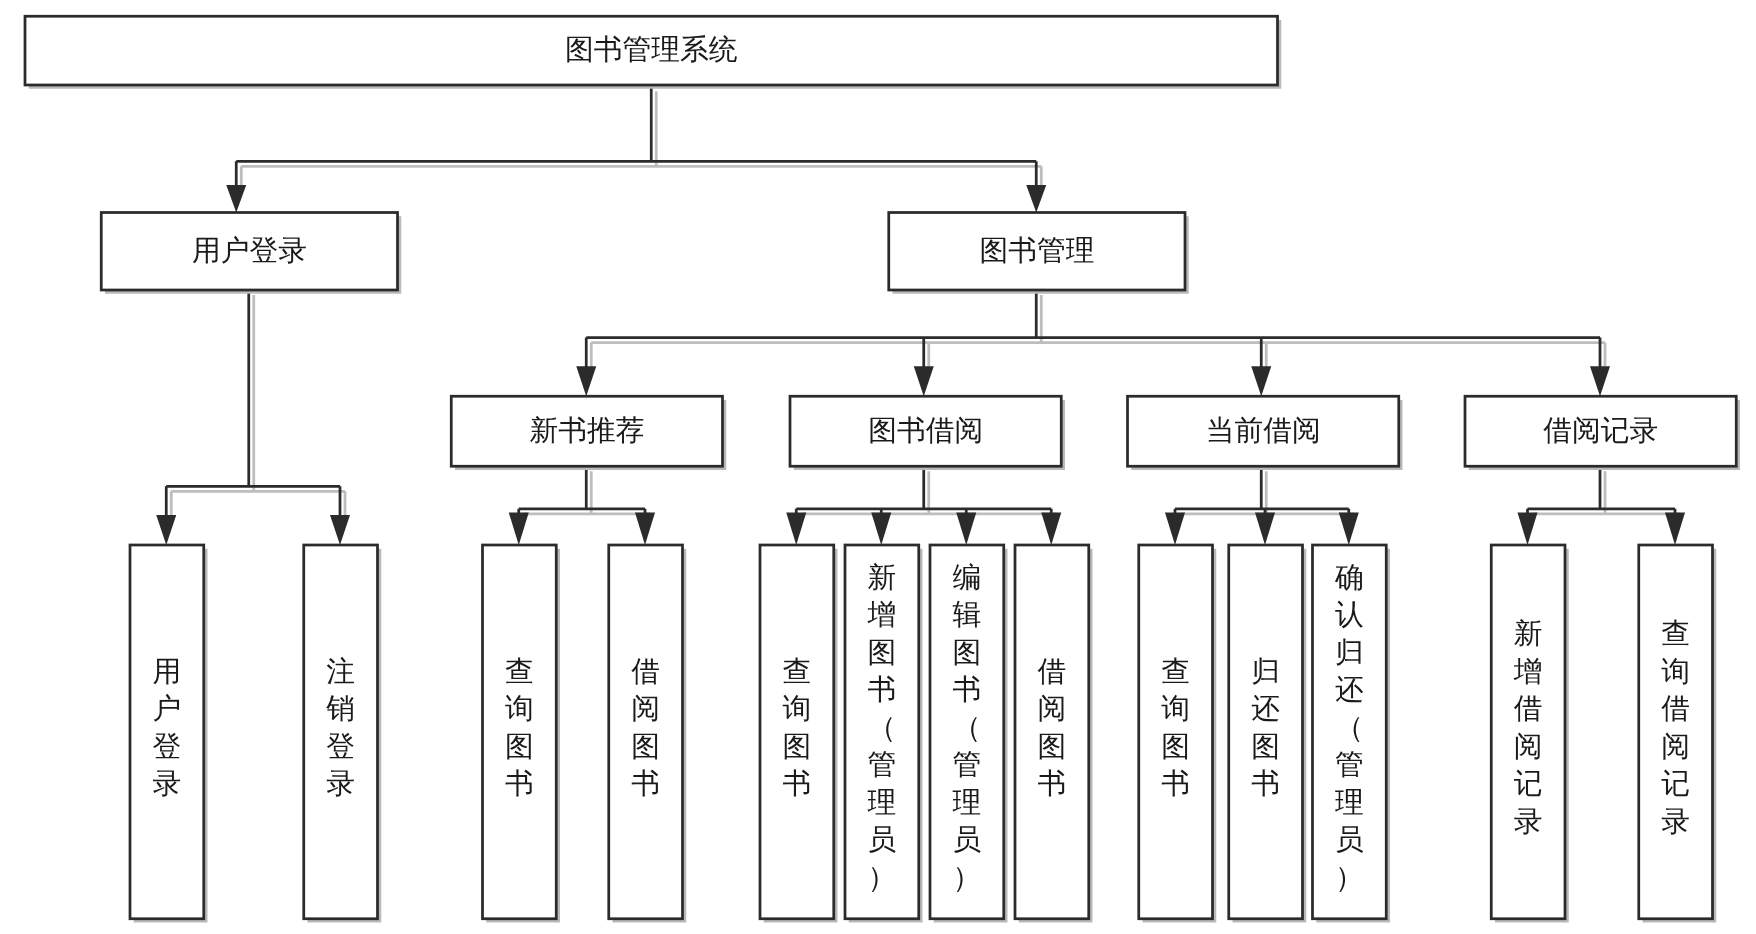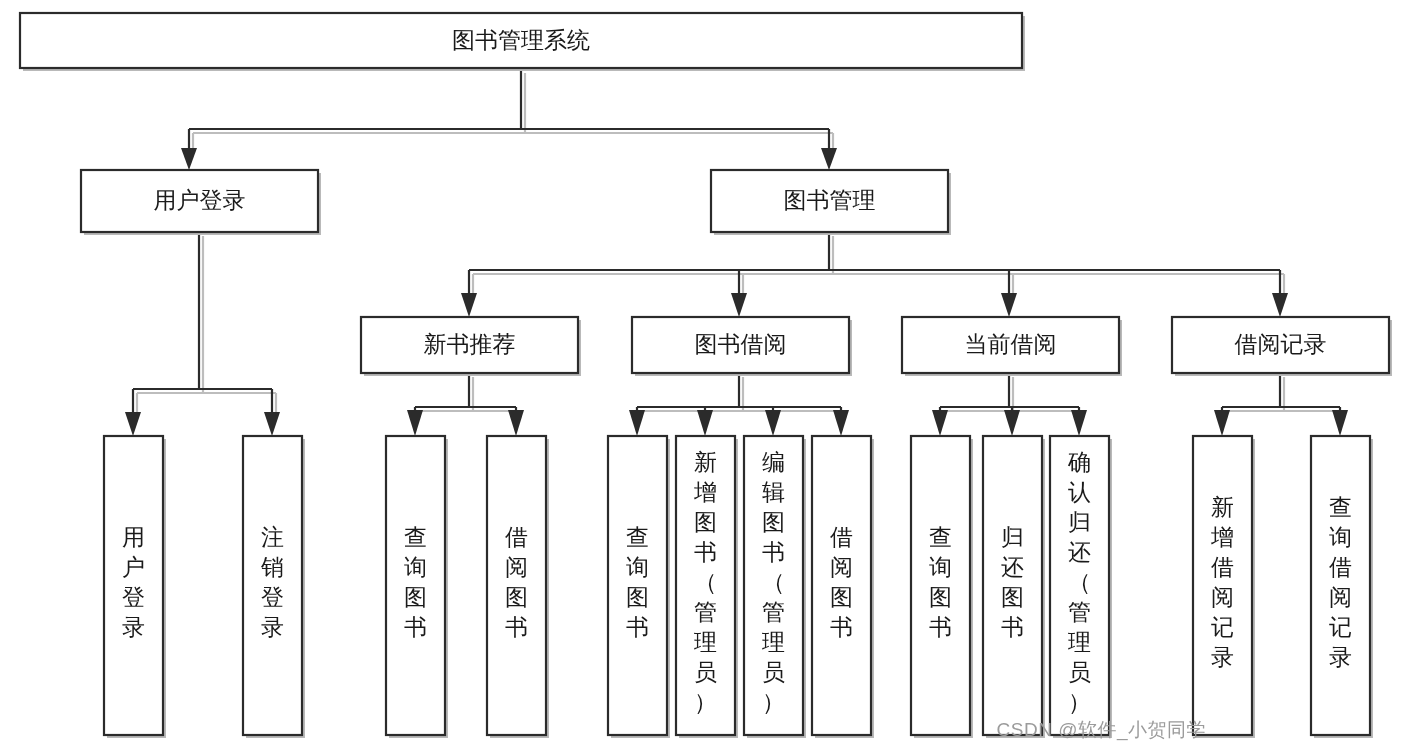--- a/index.html
+++ b/index.html
@@ -184,14 +184,13 @@
         <text class="node-label-v"><tspan x="773.5" y="469.5">编</tspan><tspan x="773.5" y="499.5">辑</tspan><tspan x="773.5" y="529.5">图</tspan><tspan x="773.5" y="559.5">书</tspan><tspan x="773.5" y="589.5" transform="rotate(90 773.5 582.5)">（</tspan><tspan x="773.5" y="619.5">管</tspan><tspan x="773.5" y="649.5">理</tspan><tspan x="773.5" y="679.5">员</tspan><tspan x="773.5" y="709.5" transform="rotate(90 773.5 702.5)">）</tspan></text>
         <text class="node-label-v"><tspan x="841.5" y="544.5">借</tspan><tspan x="841.5" y="574.5">阅</tspan><tspan x="841.5" y="604.5">图</tspan><tspan x="841.5" y="634.5">书</tspan></text>
         <text class="node-label-v"><tspan x="940.5" y="544.5">查</tspan><tspan x="940.5" y="574.5">询</tspan><tspan x="940.5" y="604.5">图</tspan><tspan x="940.5" y="634.5">书</tspan></text>
         <text class="node-label-v"><tspan x="1012.5" y="544.5">归</tspan><tspan x="1012.5" y="574.5">还</tspan><tspan x="1012.5" y="604.5">图</tspan><tspan x="1012.5" y="634.5">书</tspan></text>
         <text class="node-label-v"><tspan x="1079.5" y="469.5">确</tspan><tspan x="1079.5" y="499.5">认</tspan><tspan x="1079.5" y="529.5">归</tspan><tspan x="1079.5" y="559.5">还</tspan><tspan x="1079.5" y="589.5" transform="rotate(90 1079.5 582.5)">（</tspan><tspan x="1079.5" y="619.5">管</tspan><tspan x="1079.5" y="649.5">理</tspan><tspan x="1079.5" y="679.5">员</tspan><tspan x="1079.5" y="709.5" transform="rotate(90 1079.5 702.5)">）</tspan></text>
         <text class="node-label-v"><tspan x="1222.5" y="514.5">新</tspan><tspan x="1222.5" y="544.5">增</tspan><tspan x="1222.5" y="574.5">借</tspan><tspan x="1222.5" y="604.5">阅</tspan><tspan x="1222.5" y="634.5">记</tspan><tspan x="1222.5" y="664.5">录</tspan></text>
         <text class="node-label-v"><tspan x="1340.5" y="514.5">查</tspan><tspan x="1340.5" y="544.5">询</tspan><tspan x="1340.5" y="574.5">借</tspan><tspan x="1340.5" y="604.5">阅</tspan><tspan x="1340.5" y="634.5">记</tspan><tspan x="1340.5" y="664.5">录</tspan></text>
       </g>
   </svg>
 
-  <div class="watermark">CSDN @软件_小贺同学</div>
 </div>
 
 </body></html>

